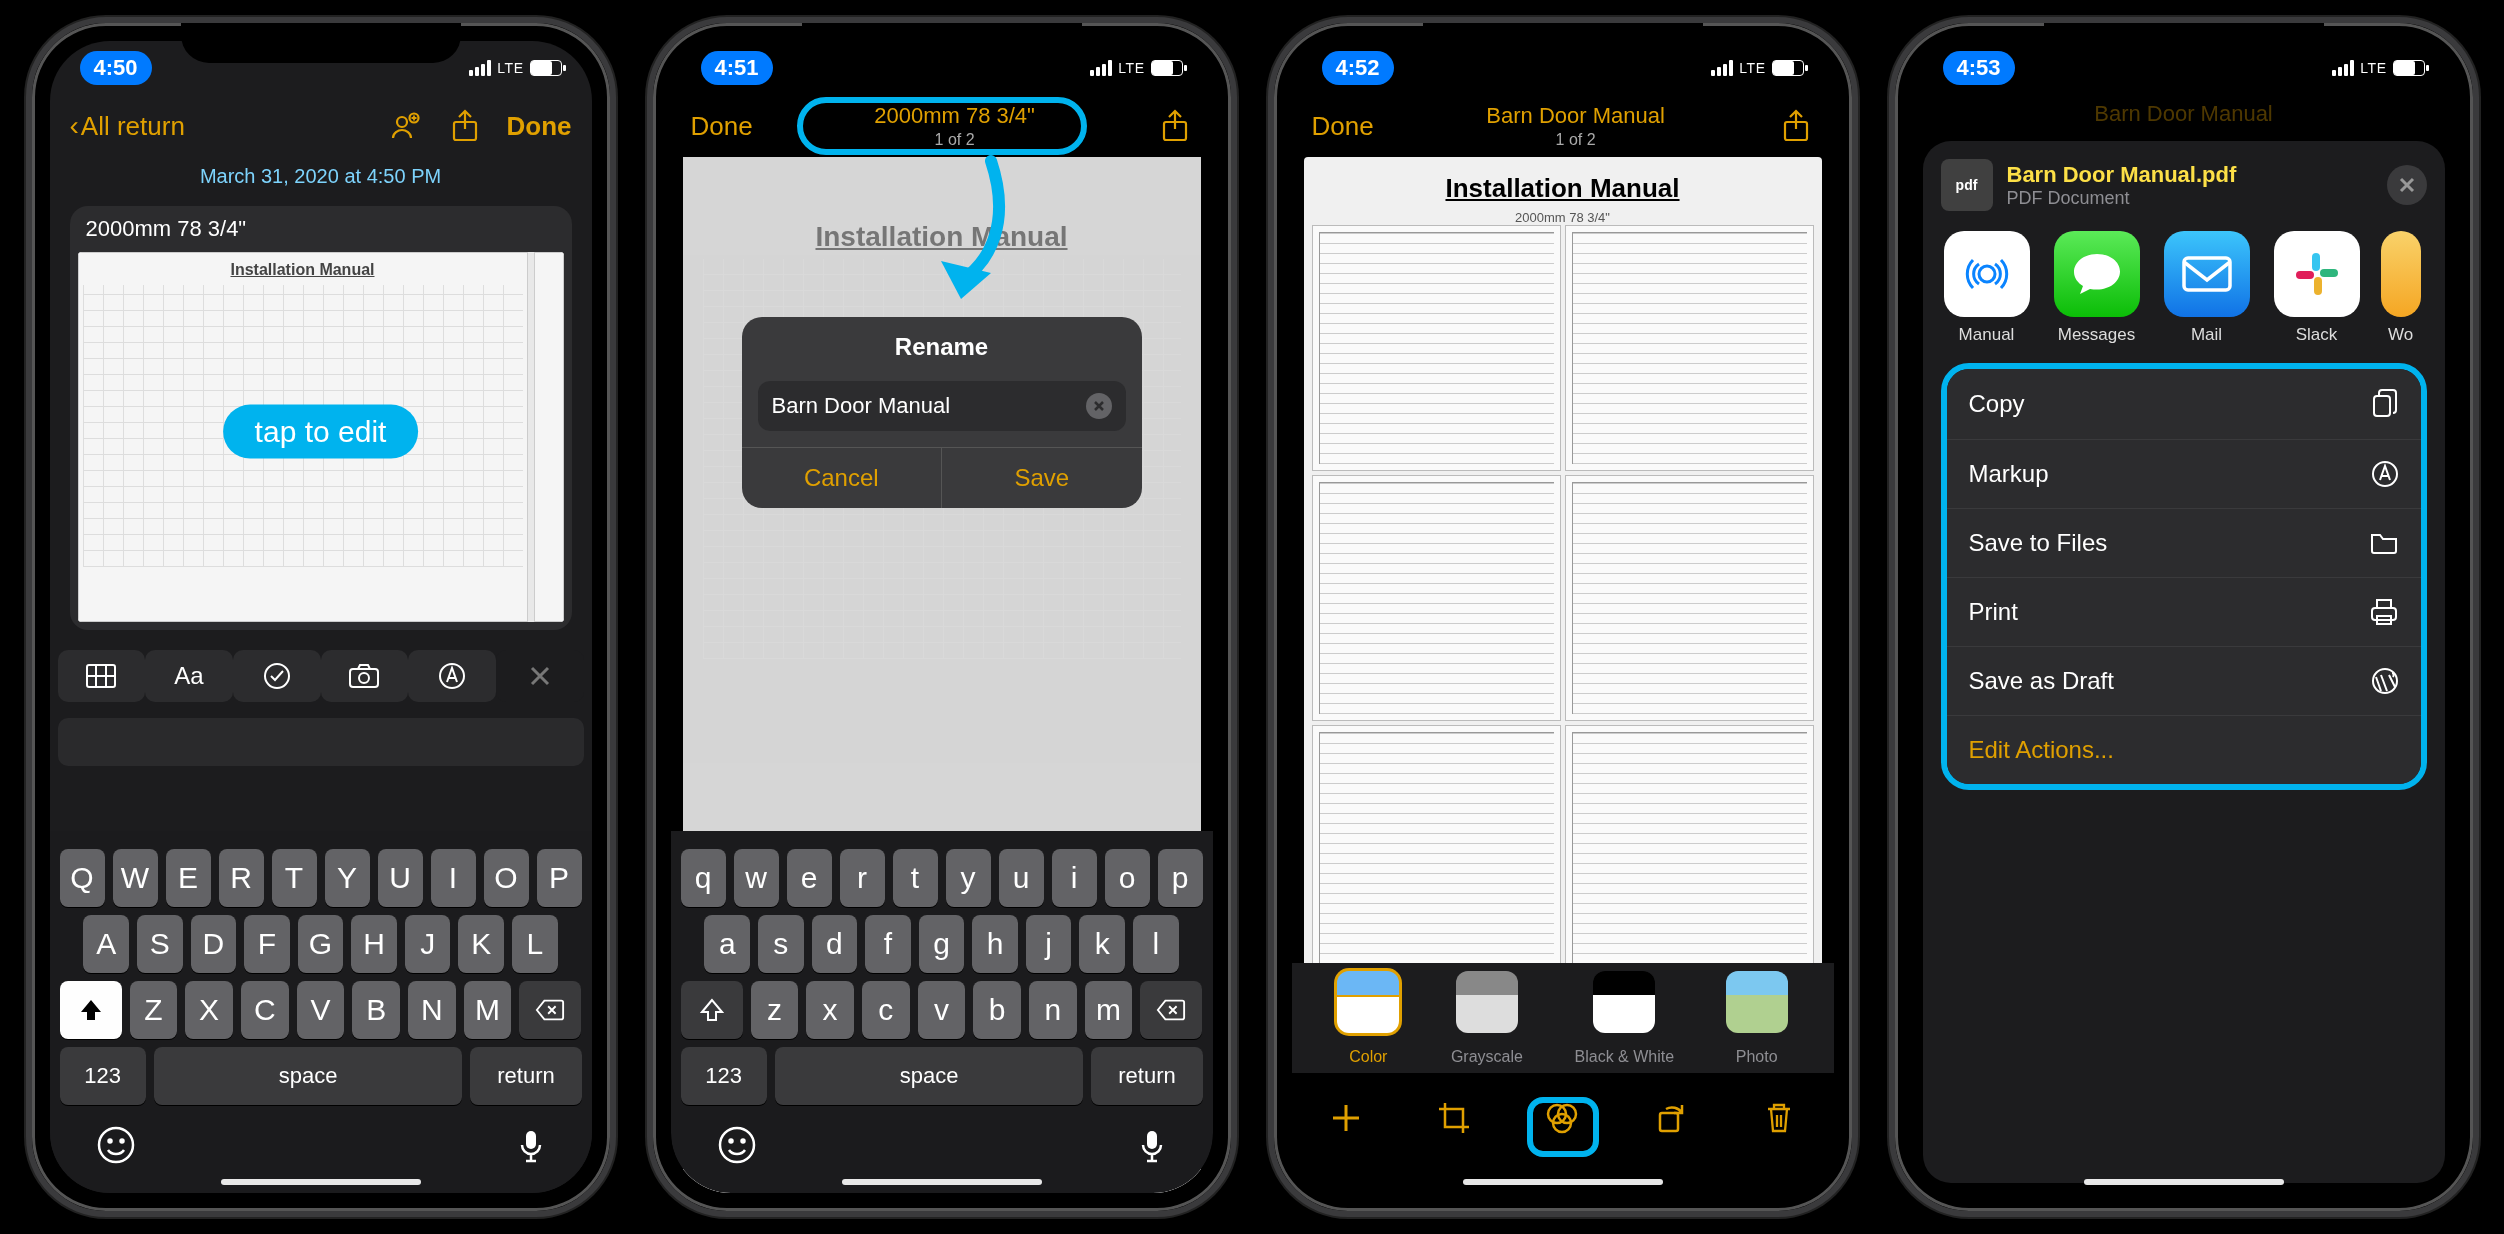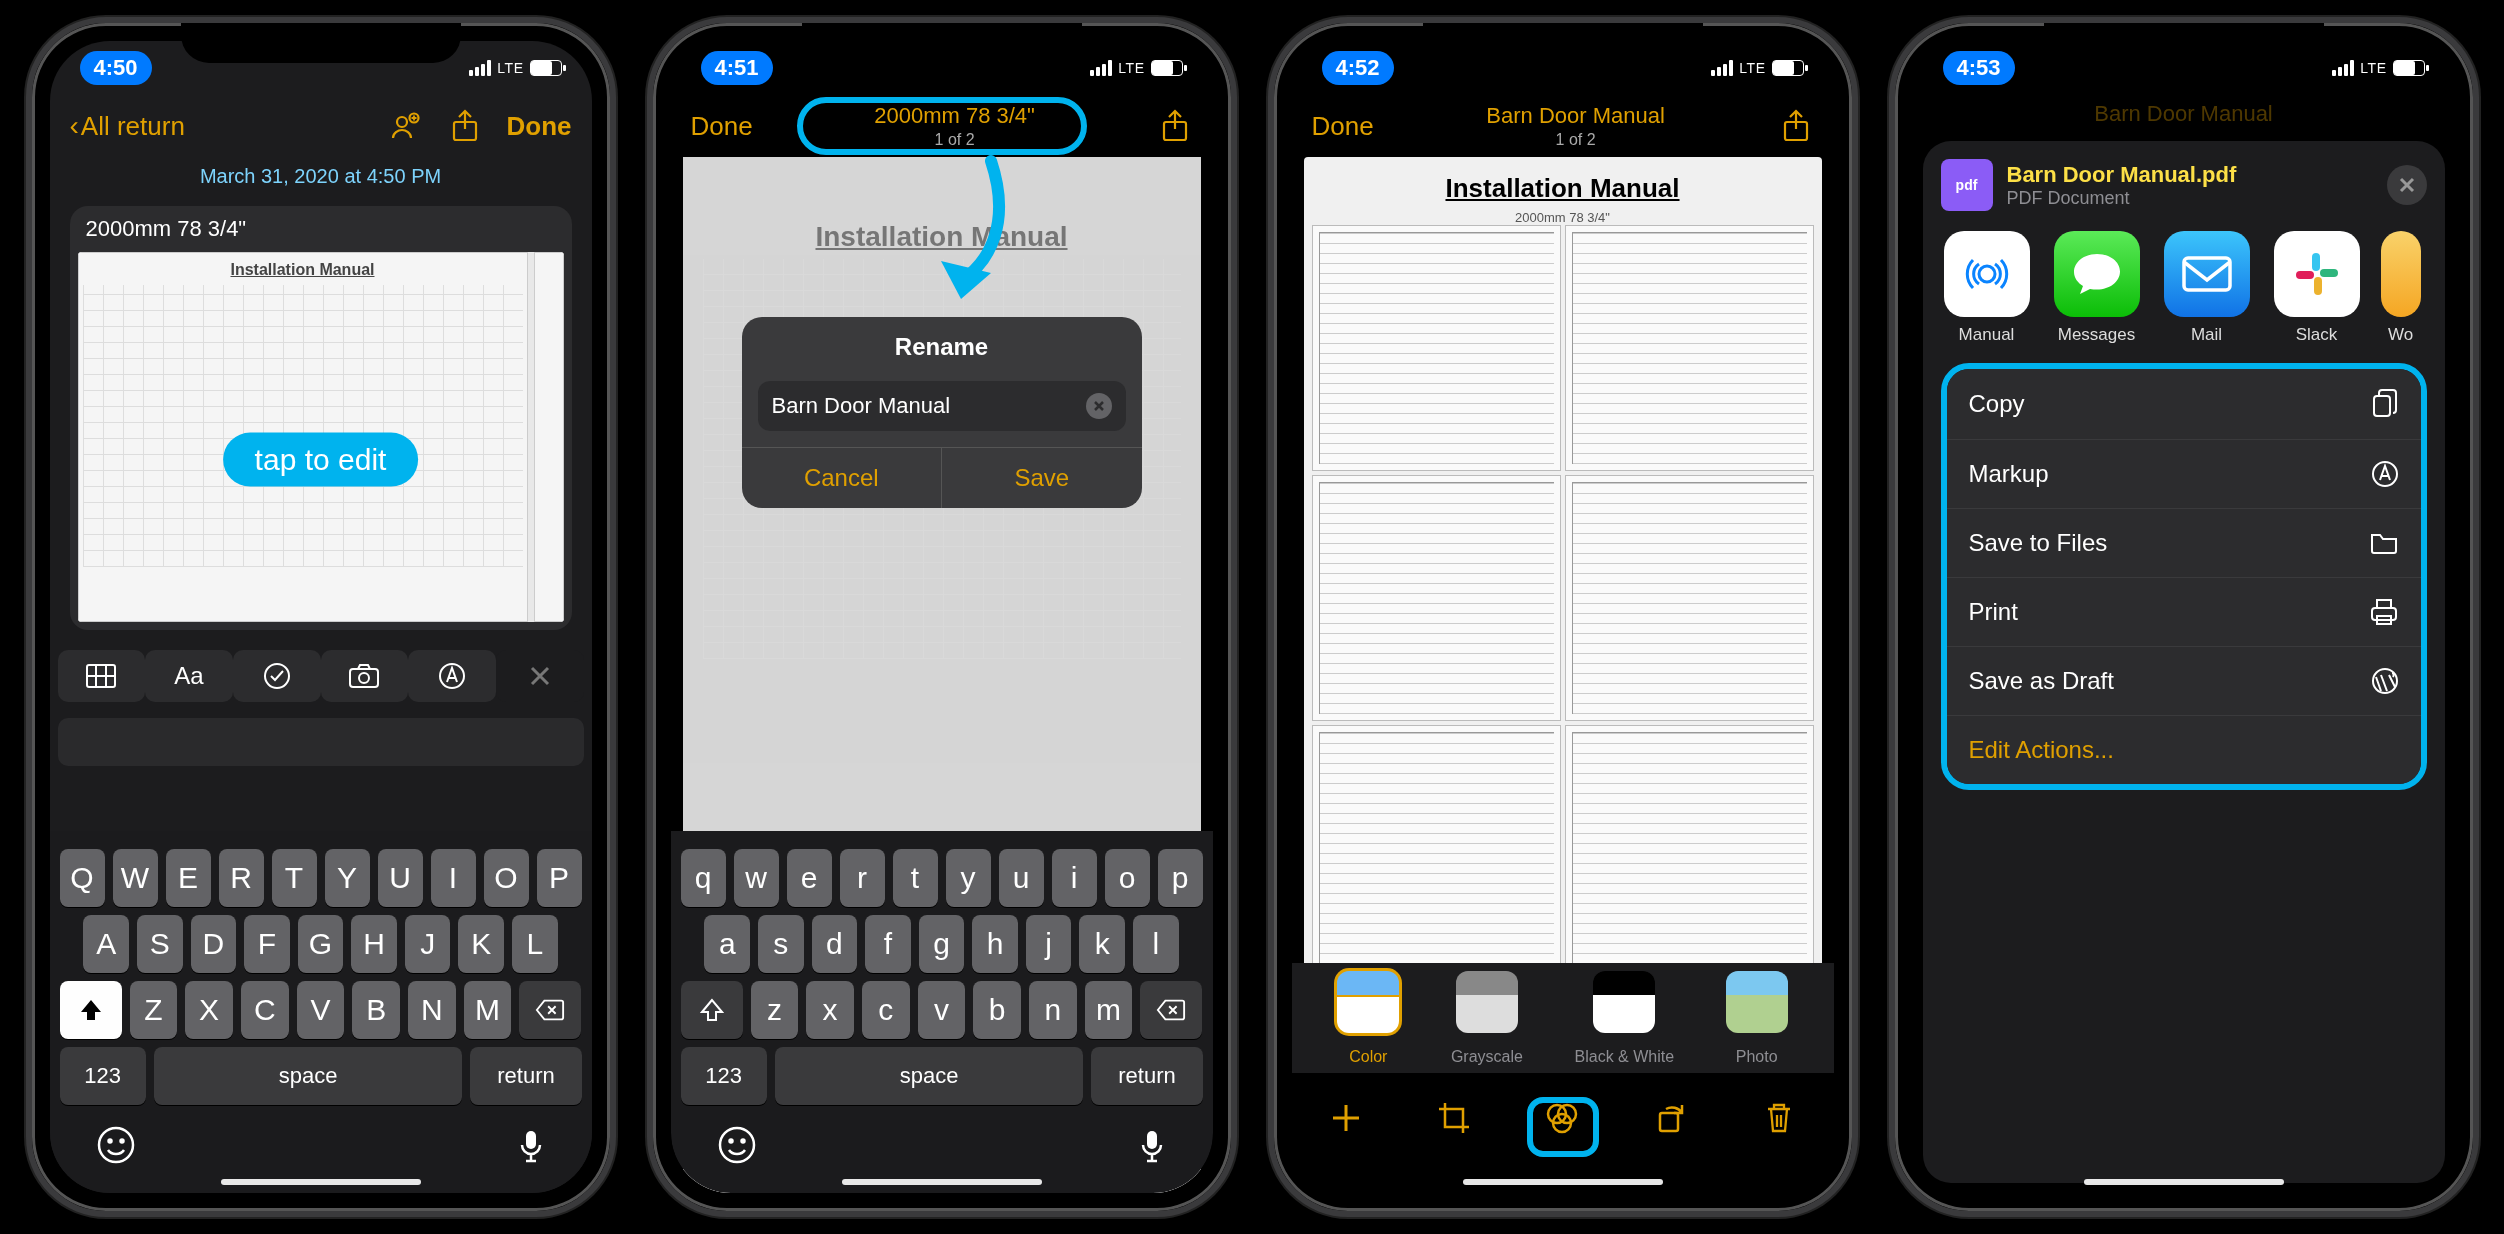--- a/index.html
+++ b/index.html
@@ -123,21 +123,21 @@
   .doc-page.narrow { flex:0 0 30px;}
   .doc-title-txt { font-weight:bold; font-size:16px; text-decoration:underline;}
   .doc-lines { width:100%; height:80%; background:
     repeating-linear-gradient(0deg, #ddd 0 1px, transparent 1px 16px),
     repeating-linear-gradient(90deg, #ddd 0 1px, transparent 1px 20px);
     margin-top:6px;
   }
   .tap-pill {
     position:absolute; left:50%; top:50%; transform:translate(-50%,-60%);
     background:#00b3ee; color:#fff; font-size:30px; font-weight:500;
-    padding:10px 32px; border-radius:40px; white-space:nowrap;margin-top:28px;
+    padding:10px 32px; border-radius:40px; white-space:nowrap;
   }
 
   
   .format-bar {
     display:flex; justify-content:space-around; align-items:center;
     background:#1c1c1e; padding:10px 8px; gap:0;
   }
   .fmt-cell {
     flex:1; height:52px; background:#2c2c2e; border-radius:10px;
     display:flex; align-items:center; justify-content:center; color:#fff; font-size:24px;
@@ -250,21 +250,21 @@
   }
 
   
   .sheet {
     position:absolute; top:100px; left:10px; right:10px; bottom:10px;
     background:#1c1c1e; border-radius:28px; padding:18px;
     display:flex; flex-direction:column;
   }
   .sheet-header { display:flex; align-items:center; gap:14px; margin-bottom:20px;}
   .pdf-badge {
-    width:52px; height:52px; background:#8b5cf6; border-radius:8px; color:#fff;
+    width:52px; height:52px; background:#404040; border-radius:8px; color:#fff;
     display:flex; align-items:center; justify-content:center; font-size:14px; font-weight:600;
   }
   .sh-titles { flex:1;}
   .sh-title { color:#fde047; font-size:22px; font-weight:600;}
   .sh-sub { color:#8e8e93; font-size:18px;}
   .close-x { width:40px; height:40px; background:#3a3a3c; border-radius:50%; display:flex; align-items:center; justify-content:center;}
 
   .share-apps { display:flex; gap:18px; overflow:hidden; padding-bottom:18px;}
   .app-item { display:flex; flex-direction:column; align-items:center; gap:8px; min-width:92px;}
   .app-icon { width:86px; height:86px; border-radius:20px; display:flex; align-items:center; justify-content:center;}

